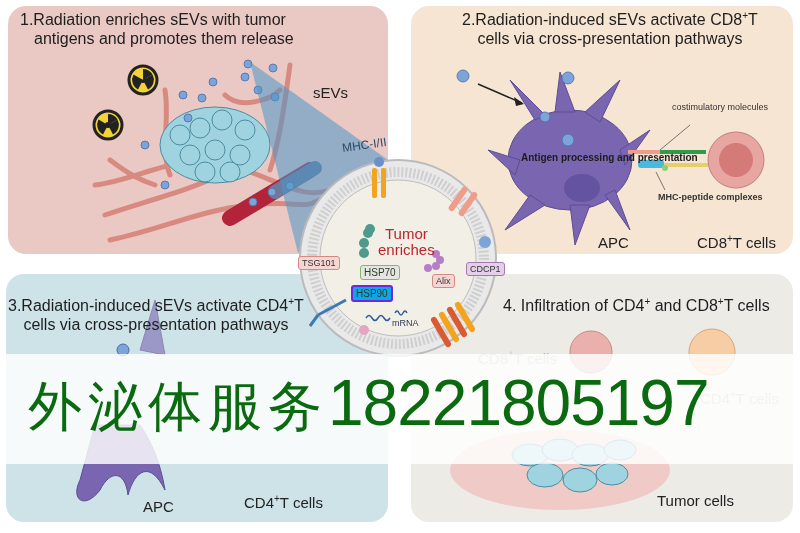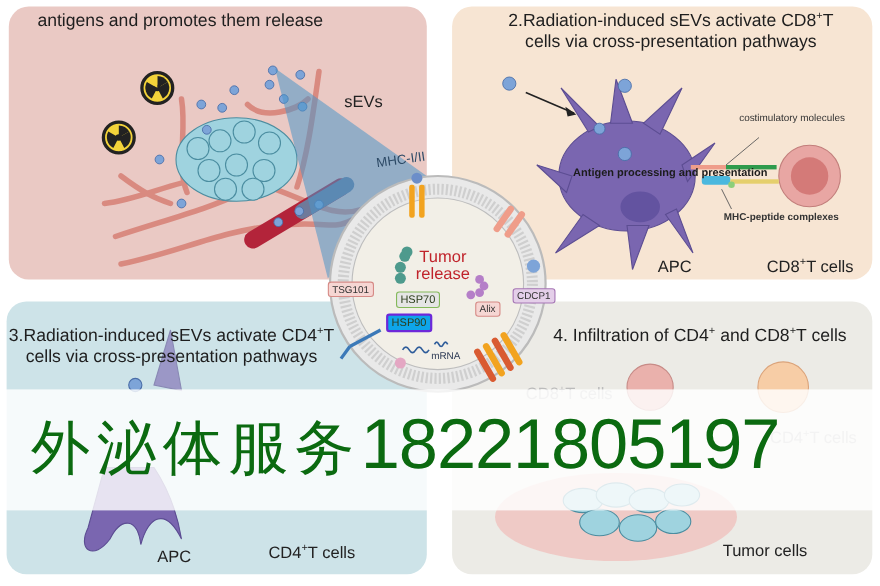--- a/index.html
+++ b/index.html
@@ -183,38 +183,39 @@
 
   <path d="M366,318 q3,-5 6,0 t6,0 t6,0 t6,0" stroke="#2e5c9a" stroke-width="1.5" fill="none"></path>
   <path d="M395,313 q2,-4 4,0 t4,0 t4,0" stroke="#2e5c9a" stroke-width="1.5" fill="none"></path>
 
   <path d="M346,300 L318,315 M318,315 L310,326" stroke="#3b79b8" stroke-width="3" fill="none"></path>
   <circle cx="364" cy="330" r="5" fill="#e4a7c3"></circle>
   <circle cx="485" cy="242" r="6" fill="#7da4d8"></circle>
 </svg>
 
 <div class="title" style="left:20px;top:10px;">
+  <span>1.Radiation enriches sEVs with tumor</span>
   <span class="l2" style="padding-left:14px;">antigens and promotes them release</span>
 </div>
 <div class="lbl" style="left:313px;top:84px;font-size:15px;">sEVs</div>
 <div class="lbl" style="left:342px;top:138px;font-size:12px;color:#2d4a66;transform:rotate(-8deg);">MHC-I/II</div>
 
 <div class="title" style="left:462px;top:10px;text-align:center;">
   <span><span>2.Radiation-induced sEVs activate CD8</span><sup>+</sup><span>T</span></span>
   <span class="l2">cells via cross-presentation pathways</span>
 </div>
 <div class="small" style="left:672px;top:102px;width:70px;">costimulatory molecules</div>
 <div class="small" style="left:521px;top:152px;width:100px;font-weight:bold;font-size:10px;color:#1c1c1c;text-align:left;">Antigen processing and presentation</div>
 <div class="small" style="left:658px;top:192px;width:62px;font-weight:bold;">MHC-peptide complexes</div>
 <div class="lbl" style="left:598px;top:234px;font-size:15px;">APC</div>
 <div class="lbl" style="left:697px;top:234px;font-size:15px;"><span>CD8</span><sup>+</sup><span>T cells</span></div>
 
 <div class="lbl" style="left:378px;top:226px;font-size:15px;color:#c0232b;line-height:16px;text-align:center;">
   <span>Tumor</span><br>
-  <span>release</span>
+  <span>enriches</span>
 </div>
 <div class="tag" style="left:298px;top:256px;background:#f6d6d3;border:1px solid #d68a86;color:#333;">TSG101</div>
 <div class="tag" style="left:360px;top:265px;background:#e5e5e5;border:1px solid #84b95a;color:#2c3d1c;font-size:10px;">HSP70</div>
 <div class="tag" style="left:351px;top:285px;background:#0ea5e9;border:2px solid #6d28d9;color:#2c3d1c;font-size:10px;">HSP90</div>
 <div class="tag" style="left:432px;top:274px;background:#f6d6d3;border:1px solid #d68a86;color:#333;">Alix</div>
 <div class="tag" style="left:466px;top:262px;background:#e4cfe9;border:1px solid #a676b5;color:#333;">CDCP1</div>
 <div class="small" style="left:392px;top:318px;font-size:9px;color:#2e3b55;">mRNA</div>
 
 <div class="title" style="left:8px;top:296px;text-align:center;">
   <span><span>3.Radiation-induced sEVs activate CD4</span><sup>+</sup><span>T</span></span>

